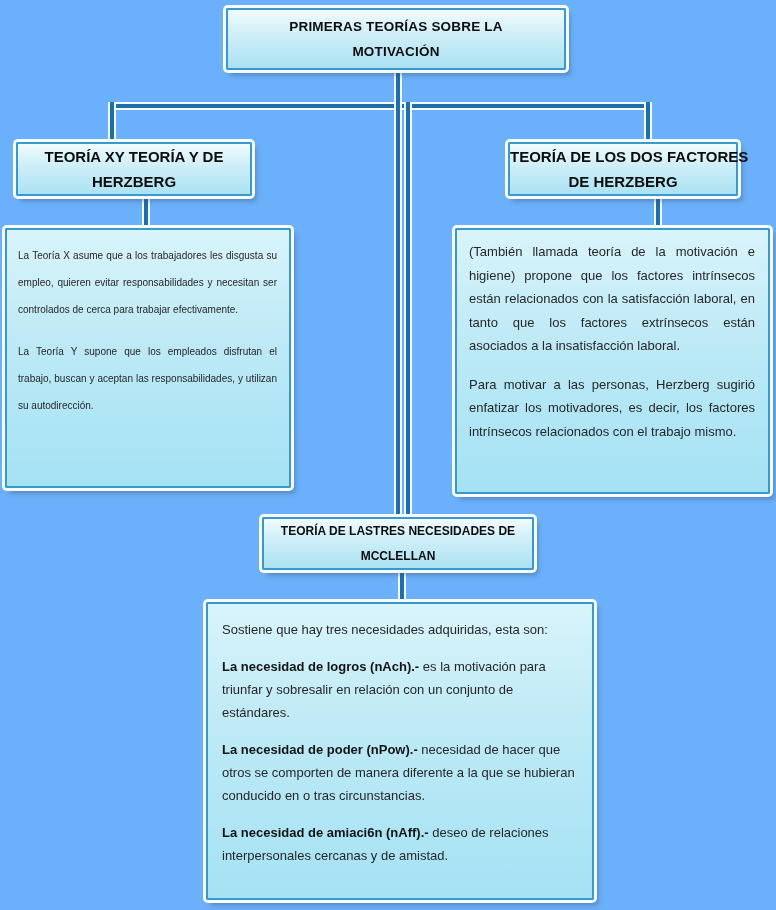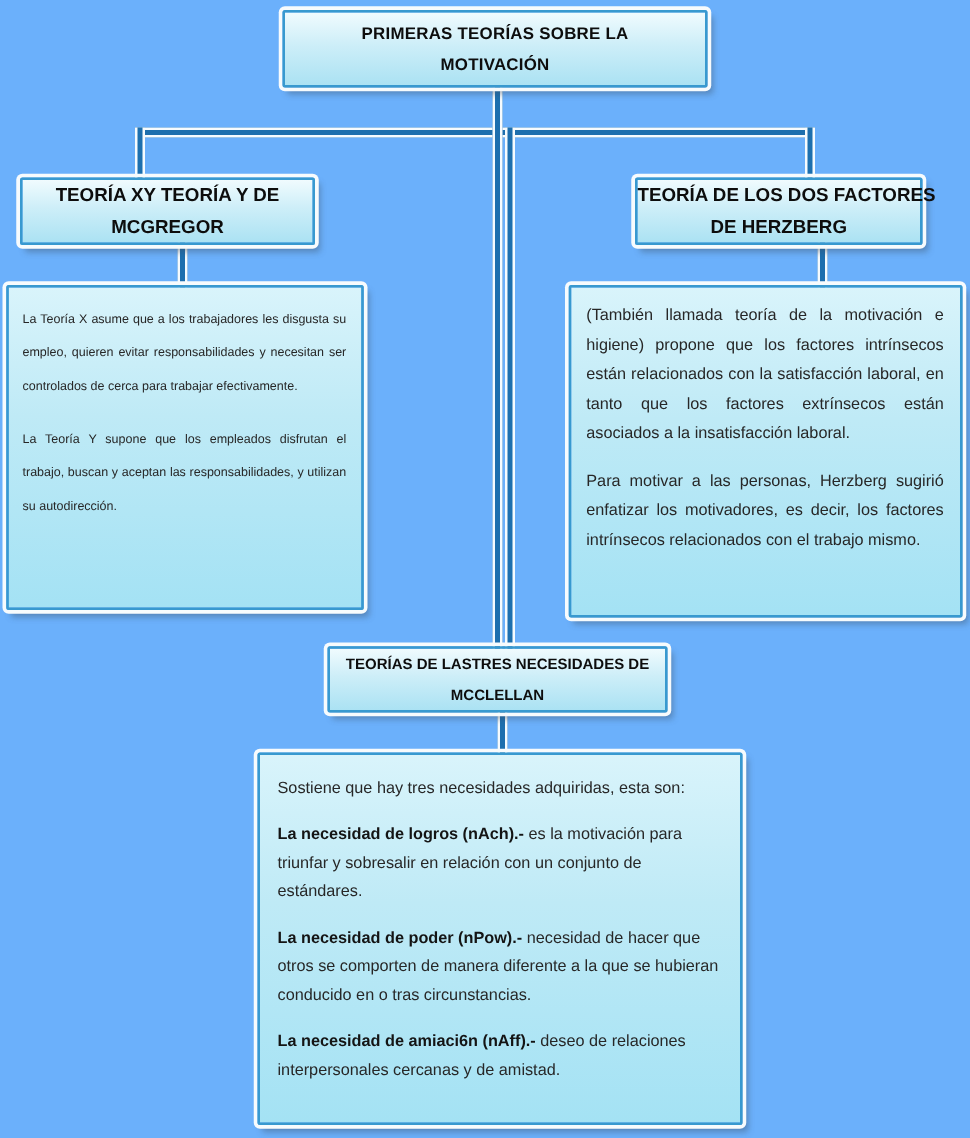--- a/index.html
+++ b/index.html
@@ -69,40 +69,40 @@
   <div class="conn-v" style="left:654px; top:194px; height:36px;"></div>
   <div class="conn-v" style="left:398px; top:568px; height:36px;"></div>
 
   <div class="node head title-node" style="left:226px; top:8px; width:340px; height:62px;">
     <div class="hline">PRIMERAS TEORÍAS SOBRE LA</div>
     <div class="hline">MOTIVACIÓN</div>
   </div>
 
   <div class="node head sub-head" style="left:16px; top:142px; width:236px; height:54px;">
     <div class="hline">TEORÍA XY TEORÍA Y DE</div>
-    <div class="hline">MCGREGOR</div>
+    <div class="hline">HERZBERG</div>
   </div>
 
   <div class="node head sub-head" style="left:508px; top:142px; width:230px; height:54px;">
     <div class="hline">TEORÍA DE LOS DOS FACTORES</div>
     <div class="hline">DE HERZBERG</div>
   </div>
 
   <div class="node textbox tb-mcgregor" style="left:5px; top:228px; width:286px; height:260px;">
     <p>La Teoría X asume que a los trabajadores les disgusta su empleo, quieren evitar responsabilidades y necesitan ser controlados de cerca para trabajar efectivamente.</p>
     <p>La Teoría Y  supone que los empleados disfrutan el trabajo, buscan y aceptan las responsabilidades, y utilizan su autodirección.</p>
   </div>
 
   <div class="node textbox tb-herzberg" style="left:455px; top:228px; width:315px; height:266px;">
     <p>(También llamada teoría de la motivación e higiene) propone que los factores intrínsecos están relacionados con la satisfacción laboral, en tanto que los factores extrínsecos están asociados a la insatisfacción laboral.</p>
     <p>Para motivar a las personas, Herzberg sugirió enfatizar los motivadores, es decir, los factores intrínsecos relacionados con el trabajo mismo.</p>
   </div>
 
   <div class="node head mid-head" style="left:262px; top:517px; width:272px; height:53px;">
-    <div class="hline">TEORÍAS DE LASTRES NECESIDADES DE</div>
+    <div class="hline">TEORÍA DE LASTRES NECESIDADES DE</div>
     <div class="hline">MCCLELLAN</div>
   </div>
 
   <div class="node textbox tb-mcclelland" style="left:206px; top:602px; width:388px; height:298px;">
     <p>Sostiene que hay tres necesidades adquiridas, esta son:</p>
     <p><b>La necesidad de logros (nAch).-</b><span>  es la motivación para triunfar y sobresalir en relación con un conjunto de estándares.</span></p>
     <p><b>La necesidad de poder (nPow).-</b><span> necesidad de hacer que otros se comporten de manera diferente a la que se hubieran conducido en o tras circunstancias.</span></p>
     <p><b>La necesidad de amiaci6n (nAff).-</b><span> deseo de relaciones interpersonales cercanas y de amistad.</span></p>
   </div>
 

